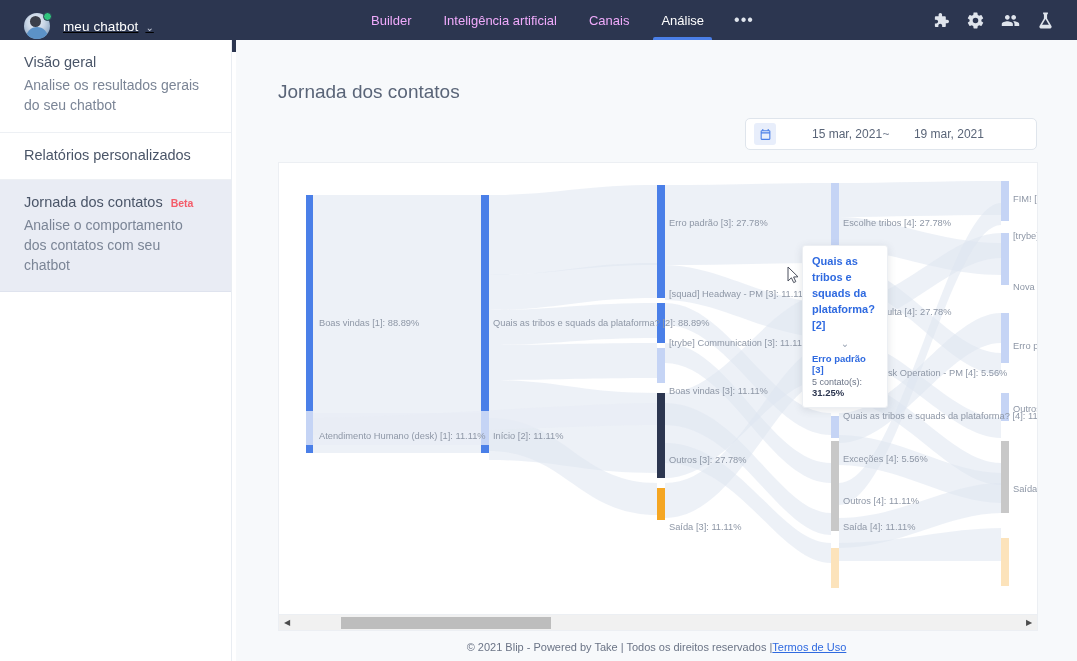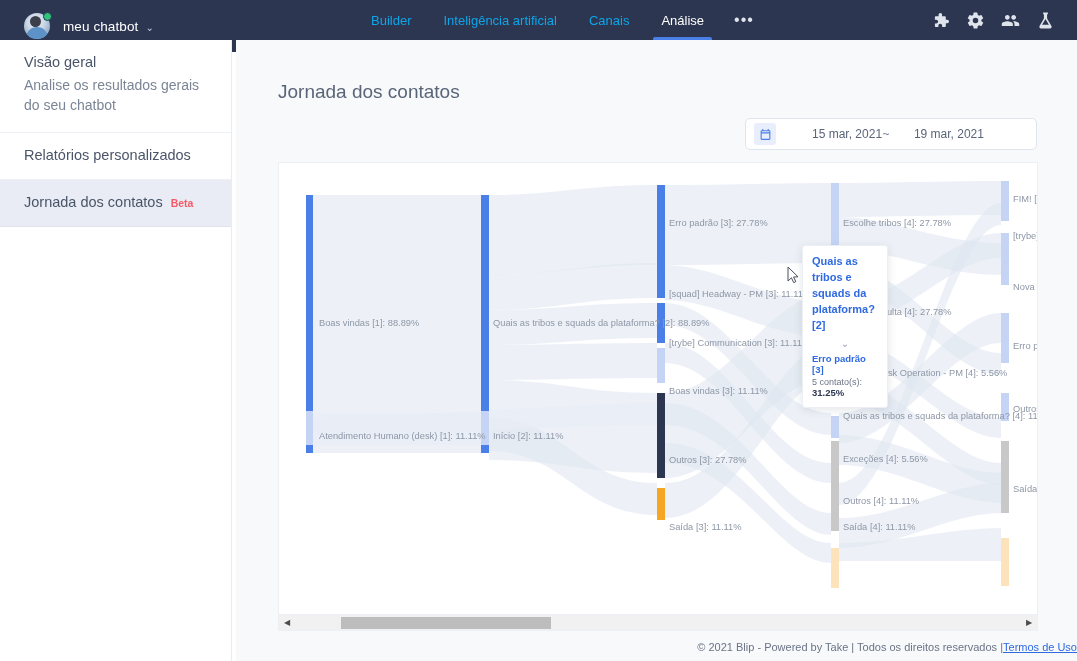--- a/index.html
+++ b/index.html
@@ -10,21 +10,21 @@
     overflow: hidden;
     font-family: "Liberation Sans", sans-serif;
     background: #ffffff;
   }
 
   
   .topnav {
     position: absolute; top: 0; left: 0;
     width: 1077px; height: 52px;
     background: #2c3650;
-    display: flex; align-items: center;
+    display: flex; align-items: center; text-decoration: underline;
   }
   .brand {
     display: flex; align-items: center;
     margin-left: 24px; height: 40px;
   }
   .avatar-wrap { position: relative; width: 26px; height: 26px; }
   .avatar {
     width: 26px; height: 26px; border-radius: 50%;
     background: radial-gradient(circle at 45% 35%, #f0f4f8 0%, #c9d6e6 40%, #8fa8c4 75%, #6b8099 100%);
     overflow: hidden; position: relative;
@@ -51,21 +51,21 @@
   .brand-caret {
     color: #c7cedb; font-size: 10px; margin-left: 7px;
     transform: translateY(1px);
   }
 
   .nav-center {
     position: absolute; left: 355px; top: 0;
     height: 40px; display: flex; align-items: center;
   }
   .nav-item {
-    color: #0ea5e9; font-size: 13px;
+    color: #f0abfc; font-size: 13px;
     padding: 0 16px; height: 40px;
     display: flex; align-items: center;
     position: relative; white-space: nowrap;
     cursor: pointer;
   }
   .nav-item.active { color: #ffffff; }
   .nav-item.active::after {
     content: ""; position: absolute;
     left: 8px; right: 8px; bottom: 0; height: 3px;
     background: #4a7fe8; border-radius: 2px 2px 0 0;
@@ -214,21 +214,21 @@
   .cursor {
     position: absolute; left: 551px; top: 226px;
     z-index: 40; pointer-events: none;
   }
 
   
   .footer {
     position: absolute; left: 236px; bottom: 0;
     width: 841px; height: 28px;
     background: #f7f9fb;
-    display: flex; align-items: center; justify-content: flex-end;
+    display: flex; align-items: center; justify-content: center;
     font-size: 11px; color: #6b7486;
   }
   .footer a { color: #2f6ae0; text-decoration: underline; }
 </style>
 </head>
 <body>
 
 <div class="topnav">
   <div class="brand">
     <div class="avatar-wrap">
@@ -281,20 +281,21 @@
   <div class="side-item">
     <div class="side-title">
       <span>Relatórios personalizados</span>
     </div>
   </div>
   <div class="side-item active">
     <div class="side-title">
       <span>Jornada dos contatos</span>
       <span class="side-badge">Beta</span>
     </div>
+    <div class="side-desc">Analise o comportamento dos contatos com seu chatbot</div>
   </div>
 </div>
 
 <div class="main">
   <h1 class="page-title">Jornada dos contatos</h1>
 
   <div class="daterange">
     <div class="cal-icon">
       <svg width="13" height="13" viewBox="0 0 24 24" fill="#4a7fe8">
         <path d="M19 4h-1V2h-2v2H8V2H6v2H5a2 2 0 00-2 2v14a2 2 0 002 2h14a2 2 0 002-2V6a2 2 0 00-2-2zm0 16H5V10h14v10zm0-12H5V6h14v2z"></path>

